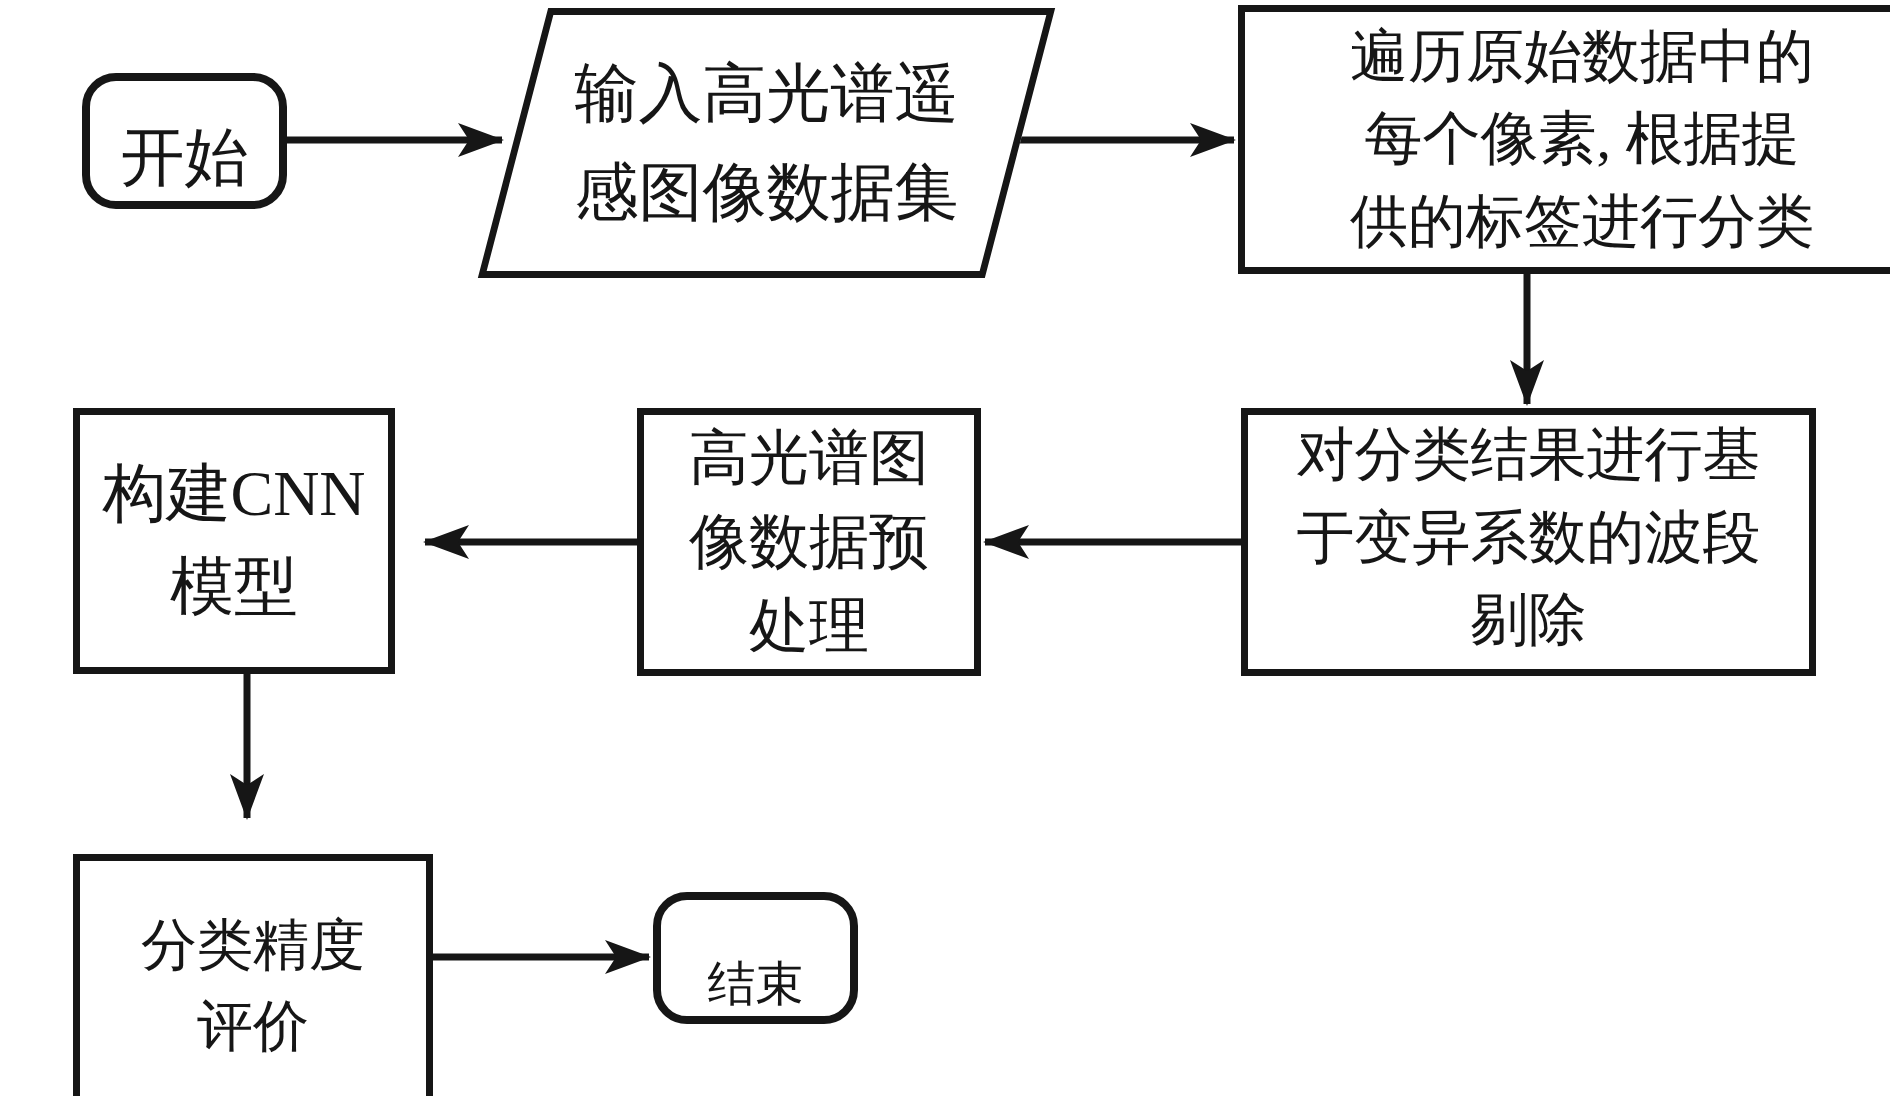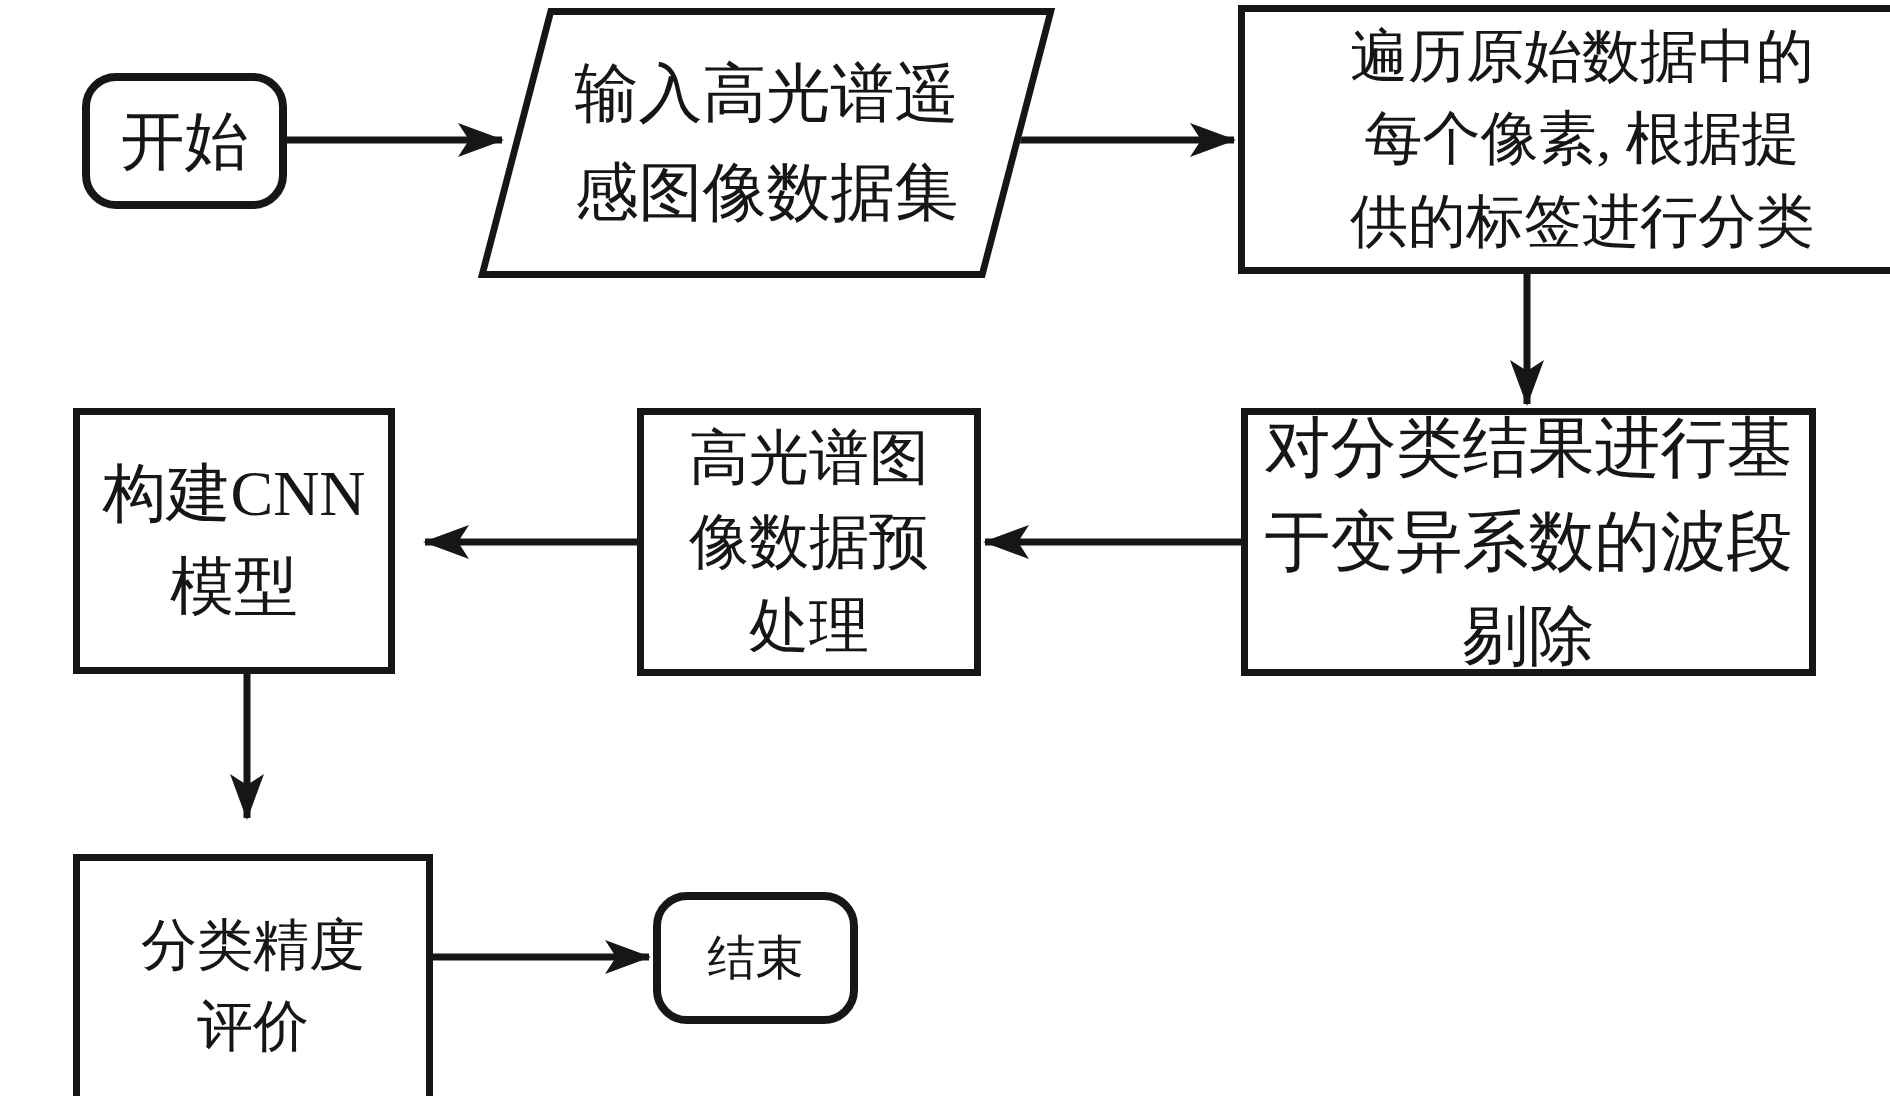--- a/index.html
+++ b/index.html
@@ -37,28 +37,29 @@
     text-align: center;
   }
   .label {
     white-space: pre-line;
     display: block;
     width: 100%;
   }
   .terminal {
     border-radius: 34px;
     border-width: 8px;
+    align-items: flex-end;
   }
   
   #n-start      { left: 82px;   top: 73px;  width: 205px; height: 136px; font-size: 64px; }
   #n-input      { left: 513px;  top: 8px;   width: 507px; height: 270px;
                   transform: skewX(-14.6deg); font-size: 64px; line-height: 1.55; }
   #n-input .label { transform: skewX(14.6deg); }
   #n-traverse   { left: 1238px; top: 5px;   width: 688px; height: 269px; font-size: 58px; line-height: 1.42; }
-  #n-band       { left: 1241px; top: 408px; width: 575px; height: 268px; font-size: 66px; line-height: 1.42; }
+  #n-band       { left: 1241px; top: 408px; width: 575px; height: 268px; font-size: 58px; line-height: 1.42; font-family: Liberation Mono, monospace; }
   #n-preprocess { left: 637px;  top: 408px; width: 344px; height: 268px; font-size: 60px; line-height: 1.40; text-align: center; }
   #n-cnn        { left: 73px;   top: 408px; width: 322px; height: 266px; font-size: 64px; line-height: 1.45; }
   #n-evaluate   { left: 73px;   top: 822px; width: 360px; height: 264px; font-size: 56px; line-height: 1.45; margin-top: 32px; }
   #n-end        { left: 653px;  top: 892px; width: 205px; height: 132px; font-size: 48px; }
 </style>
 </head>
 <body>
 
 <div class="canvas">
 

